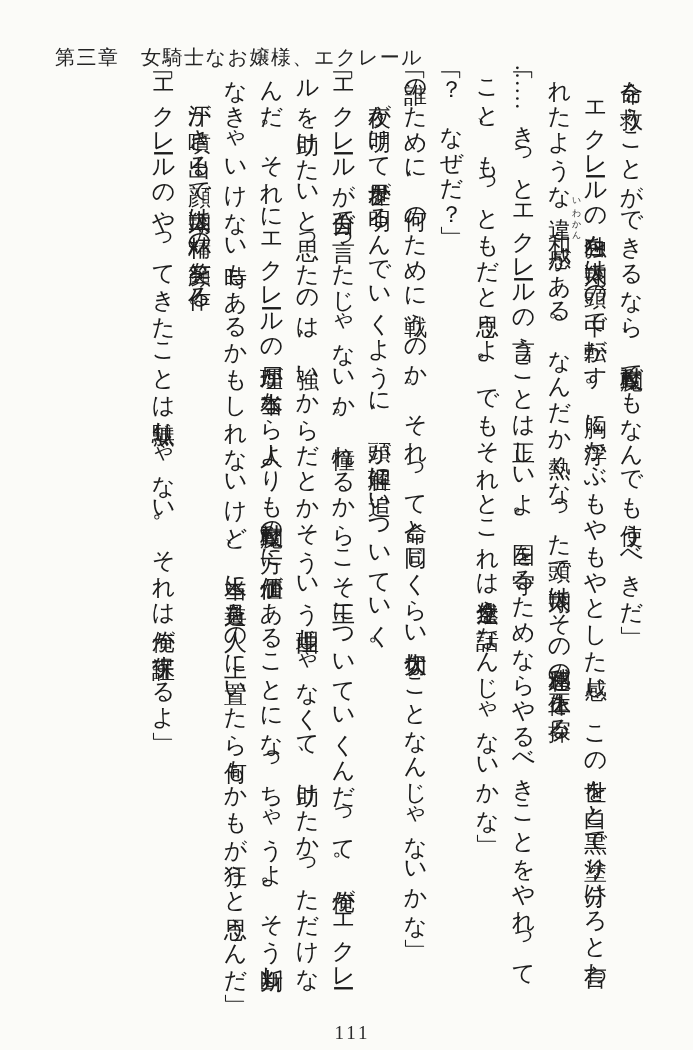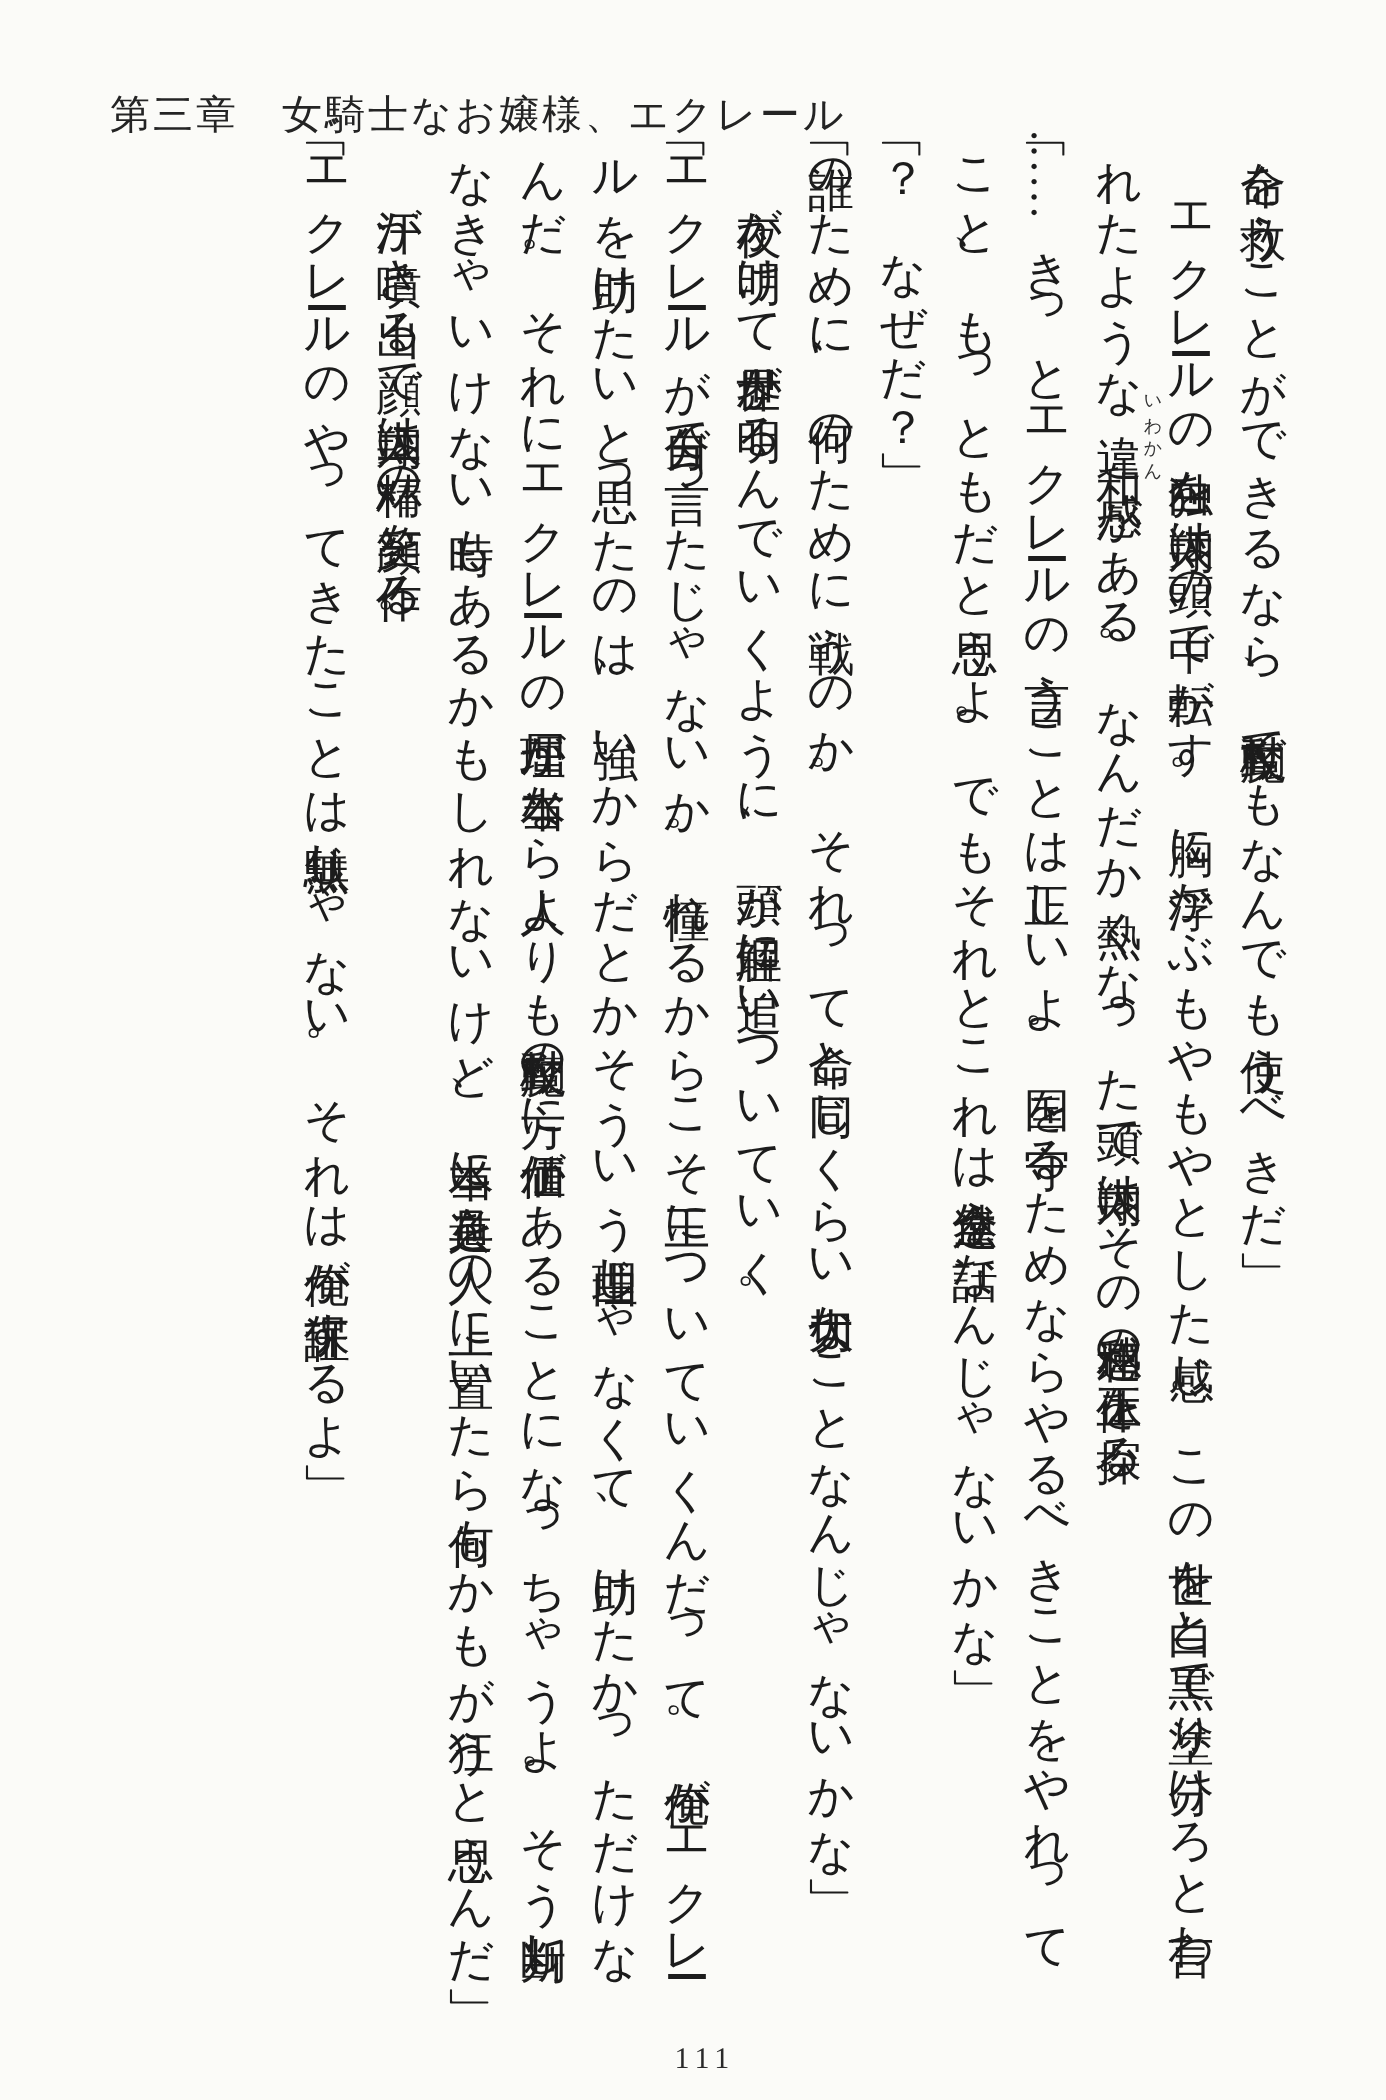--- a/index.html
+++ b/index.html
@@ -41,21 +41,21 @@
     letter-spacing: 1px;
     color: #333;
   }
   .page-number {
     position: absolute;
     top: 1022px;
     left: 0;
     width: 100%;
     text-align: center;
     text-indent: 12px;
-    font-size: 15px;
+    font-size: 19px;
     letter-spacing: 3px;
     color: #2a2a2a;
   }
 </style>
 </head>
 <body>
 
 <div class="page">
 
   <div class="chapter-header">第三章　女騎士なお嬢様、エクレール</div>

